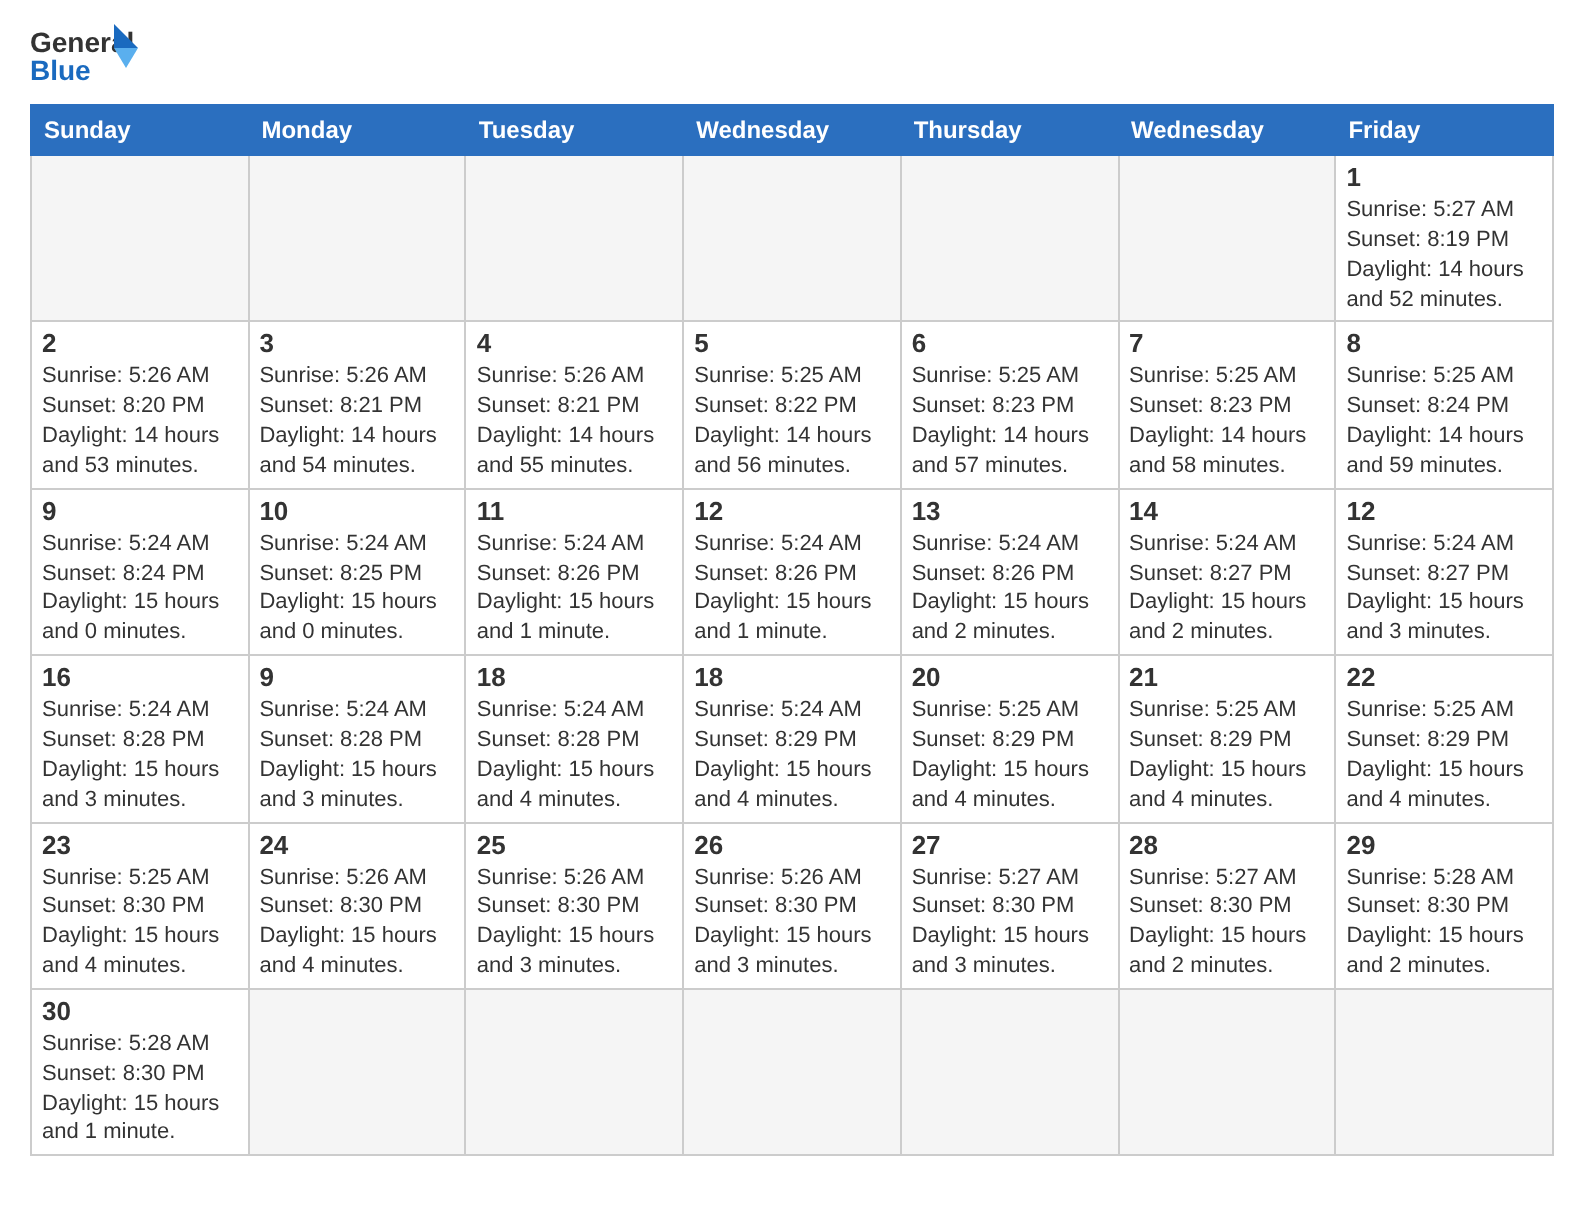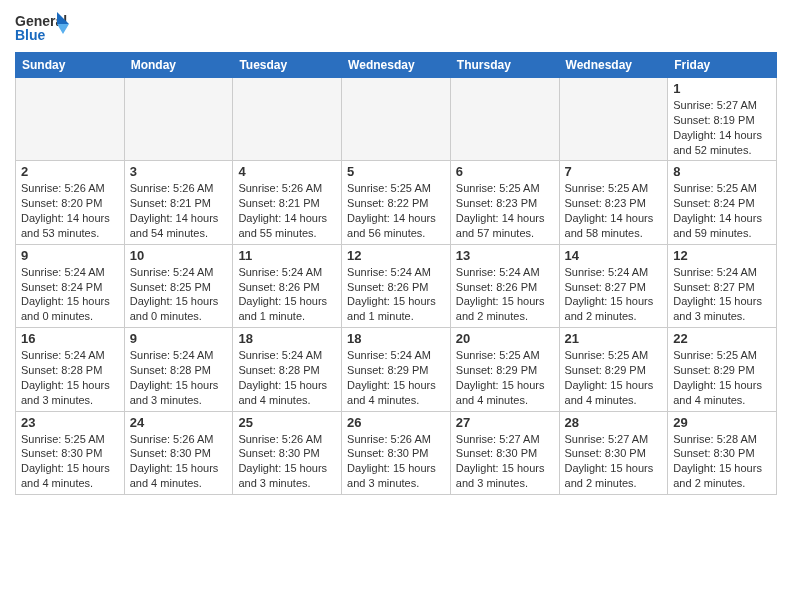--- a/index.html
+++ b/index.html
@@ -319,14 +319,29 @@
 and 2 minutes.</div>
         </td>
         <td>
           <div class="day-number">29</div>
           <div class="day-info" style="white-space: pre-line;">Sunrise: 5:28 AM
 Sunset: 8:30 PM
 Daylight: 15 hours
 and 2 minutes.</div>
         </td>
       </tr>
+      <tr class="last-row">
+        <td>
+          <div class="day-number">30</div>
+          <div class="day-info" style="white-space: pre-line;">Sunrise: 5:28 AM
+Sunset: 8:30 PM
+Daylight: 15 hours
+and 1 minute.</div>
+        </td>
+        <td class="empty"></td>
+        <td class="empty"></td>
+        <td class="empty"></td>
+        <td class="empty"></td>
+        <td class="empty"></td>
+        <td class="empty"></td>
+      </tr>
     </tbody>
 </table>
 
 </body></html>

